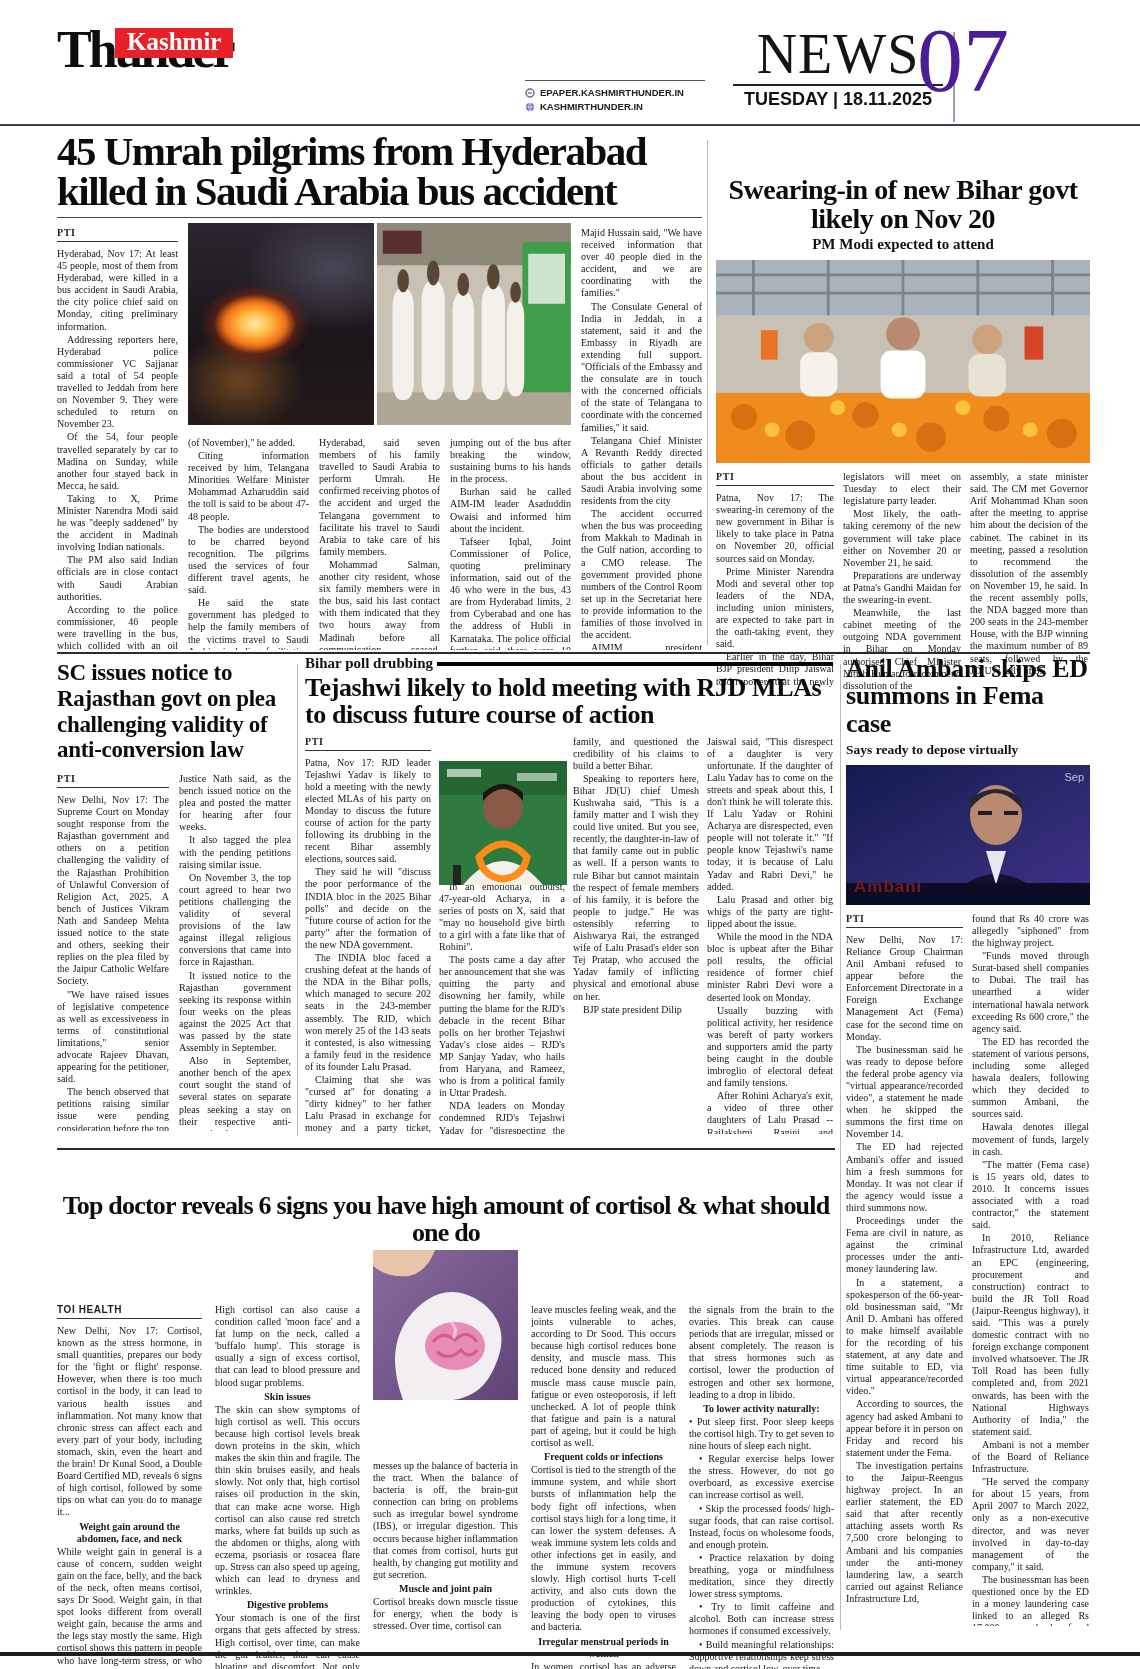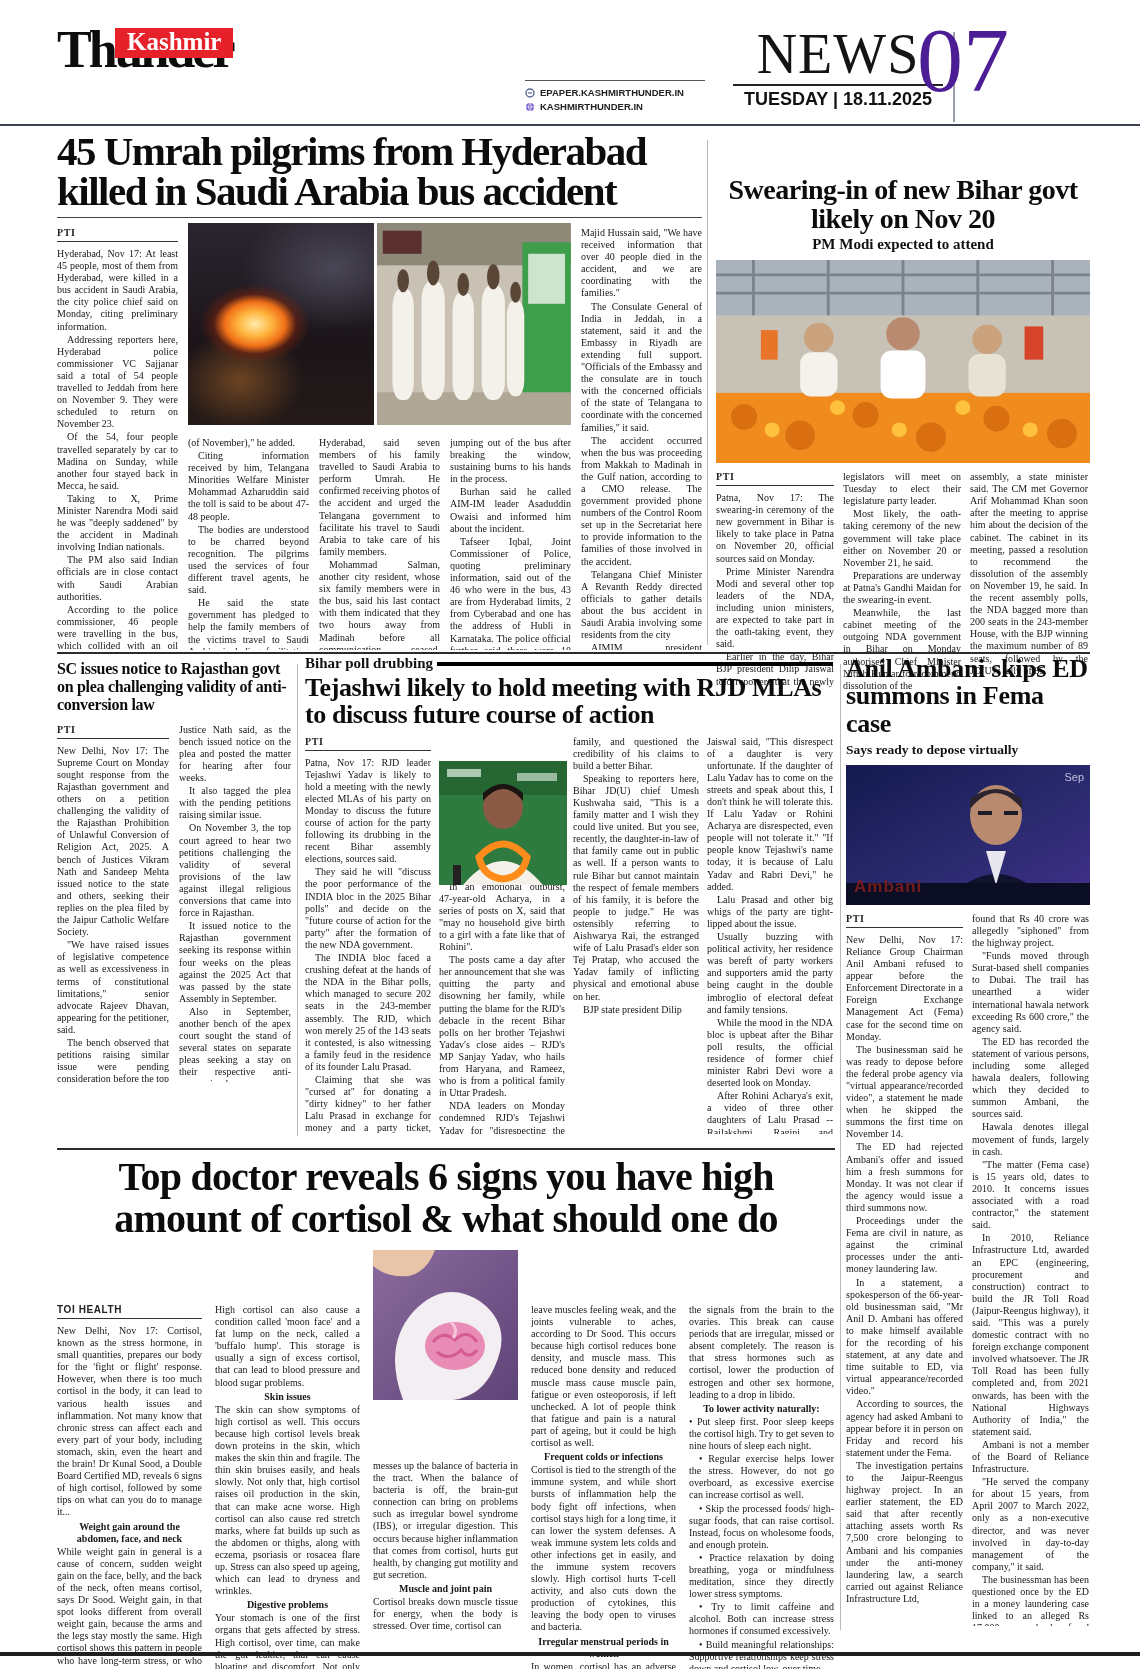--- a/index.html
+++ b/index.html
@@ -53,21 +53,21 @@
       linear-gradient(180deg,#2b2530,#1b1519 60%,#241a18);}
   
   .bihar{left:716px;top:131px;width:374px;height:519px;}
   .bihar .hl{font-size:28px;line-height:1.02;text-align:center;letter-spacing:-.5px;margin-top:45px;}
   .bihar .sub{font-size:15px;font-weight:bold;text-align:center;margin-top:3px;}
   .bihar .photo{width:100%;height:203px;margin-top:7px;}
   .bihar .cols{margin-top:8px;gap:9px;height:218px;}
   .bihar .col{width:118px;}
   
   .sc{left:57px;top:660px;width:234px;height:478px;}
-  .sc .hl{font-size:16px;line-height:1.12;letter-spacing:-.3px;}
+  .sc .hl{font-size:23px;line-height:1.12;letter-spacing:-.3px;}
   .sc .cols{margin-top:10px;gap:10px;height:358px;}
   .sc .col{width:112px;}
   
   .tej{left:305px;top:655px;width:528px;height:490px;}
   .kicker-row{display:flex;align-items:center;gap:4px;}
   .kicker{font-size:15px;font-weight:bold;white-space:nowrap;}
   .kicker-bar{flex:1;height:4px;background:#000;}
   .tej .hl{font-size:26px;line-height:1.03;letter-spacing:-.4px;margin-top:3px;}
   .tej .cols{margin-top:7px;gap:8px;height:398px;}
   .tej .col{width:126px;}
@@ -78,21 +78,21 @@
   .amb .sub{font-size:13.5px;font-weight:bold;margin-top:5px;}
   .amb .photo{width:100%;height:140px;margin-top:7px;}
   .amb .photo .wm{position:absolute;left:8px;bottom:8px;color:#7f1d1d;font-weight:bold;
                   font-size:17px;letter-spacing:1px;font-family:"Liberation Sans",sans-serif;opacity:.9;}
   .amb .photo .wm2{position:absolute;right:6px;top:6px;color:#dcdcf0;font-size:11px;
                    font-family:"Liberation Sans",sans-serif;opacity:.85;}
   .amb .cols{margin-top:8px;gap:9px;height:713px;}
   .amb .col{width:117px;}
   
   .cort{left:57px;top:1156px;width:778px;height:484px;}
-  .cort .hl{font-size:40px;line-height:1.05;text-align:center;letter-spacing:-.8px;}
+  .cort .hl{font-size:26px;line-height:1.05;text-align:center;letter-spacing:-.8px;margin-top:36px;}
   .cort .cols{position:absolute;left:0;top:104px;width:778px;height:388px;gap:13px;margin-top:44px;}
   .cort .col{width:145px;}
   .cort-photo{position:absolute;left:316px;top:94px;width:145px;height:150px;}
   .bottom-bar{position:absolute;left:0;top:1652px;width:1140px;height:4px;background:#1f1f1f;}
   svg{display:block;}
 </style>
 </head>
 <body>
 
 <div class="page">
@@ -190,22 +190,22 @@
         <div>
             <p class="para">jumping out of the bus after breaking the window, sustaining burns to his hands in the process.</p>
             <p class="para">Burhan said he called AIM-IM leader Asaduddin Owaisi and informed him about the incident.</p>
             <p class="para">Tafseer Iqbal, Joint Commissioner of Police, quoting preliminary information, said out of the 46 who were in the bus, 43 are from Hyderabad limits, 2 from Cyberabad and one has the address of Hubli in Karnataka. The police official further said there were 18 men and an equal number of women and 10 children in the ill-fated bus. AIMIM MLA</p>
           </div>
       </div>
       <div class="col">
         <div>
             <p class="para">Majid Hussain said, "We have received information that over 40 people died in the accident, and we are coordinating with the families."</p>
             <p class="para">The Consulate General of India in Jeddah, in a statement, said it and the Embassy in Riyadh are extending full support. "Officials of the Embassy and the consulate are in touch with the concerned officials of the state of Telangana to coordinate with the concerned families," it said.</p>
+            <p class="para">Telangana Chief Minister A Revanth Reddy directed officials to gather details about the bus accident in Saudi Arabia involving some residents from the city</p>
             <p class="para">The accident occurred when the bus was proceeding from Makkah to Madinah in the Gulf nation, according to a CMO release. The government provided phone numbers of the Control Room set up in the Secretariat here to provide information to the families of those involved in the accident.</p>
-            <p class="para">Telangana Chief Minister A Revanth Reddy directed officials to gather details about the bus accident in Saudi Arabia involving some residents from the city</p>
             <p class="para">AIMIM president Asaduddin Owaisi expressed anguish over the deaths of several Hyderabad residents in the mishap.</p>
           </div>
       </div>
     </div>
   </div>
 
   <div class="divider-v" style="left:707px;top:140px;height:505px;"></div>
 
   <div class="article bihar">
     <div class="hl">Swearing-in of new Bihar govt likely on Nov 20</div>
@@ -337,22 +337,22 @@
           <div>
             <p class="para">family, and questioned the credibility of his claims to build a better Bihar.</p>
             <p class="para">Speaking to reporters here, Bihar JD(U) chief Umesh Kushwaha said, "This is a family matter and I wish they could live united. But you see, recently, the daughter-in-law of that family came out in public as well. If a person wants to rule Bihar but cannot maintain the respect of female members of his family, it is before the people to judge." He was ostensibly referring to Aishwarya Rai, the estranged wife of Lalu Prasad's elder son Tej Pratap, who accused the Yadav family of inflicting physical and emotional abuse on her.</p>
             <p class="para">BJP state president Dilip</p>
           </div>
         </div>
       <div class="col">
           <div>
             <p class="para">Jaiswal said, "This disrespect of a daughter is very unfortunate. If the daughter of Lalu Yadav has to come on the streets and speak about this, I don't think he will tolerate this. If Lalu Yadav or Rohini Acharya are disrespected, even people will not tolerate it." "If people know Tejashwi's name today, it is because of Lalu Yadav and Rabri Devi," he added.</p>
             <p class="para">Lalu Prasad and other big whigs of the party are tight-lipped about the issue.</p>
+            <p class="para">While the mood in the NDA bloc is upbeat after the Bihar poll results, the official residence of former chief minister Rabri Devi wore a deserted look on Monday.</p>
             <p class="para">Usually buzzing with political activity, her residence was bereft of party workers and supporters amid the party being caught in the double imbroglio of electoral defeat and family tensions.</p>
-            <p class="para">While the mood in the NDA bloc is upbeat after the Bihar poll results, the official residence of former chief minister Rabri Devi wore a deserted look on Monday.</p>
             <p class="para">After Rohini Acharya's exit, a video of three other daughters of Lalu Prasad -- Rajlakshmi, Ragini and Chanda -- departing Patna airport to take a flight to Delhi went viral on social media. None of the three daughters spoke to the media.</p>
           </div>
         </div>
     </div>
   </div>
 
   <div class="divider-v" style="left:840px;top:664px;height:966px;"></div>
 
   <div class="article amb">
     <div class="hl">Anil Ambani skips ED summons in Fema case</div>

